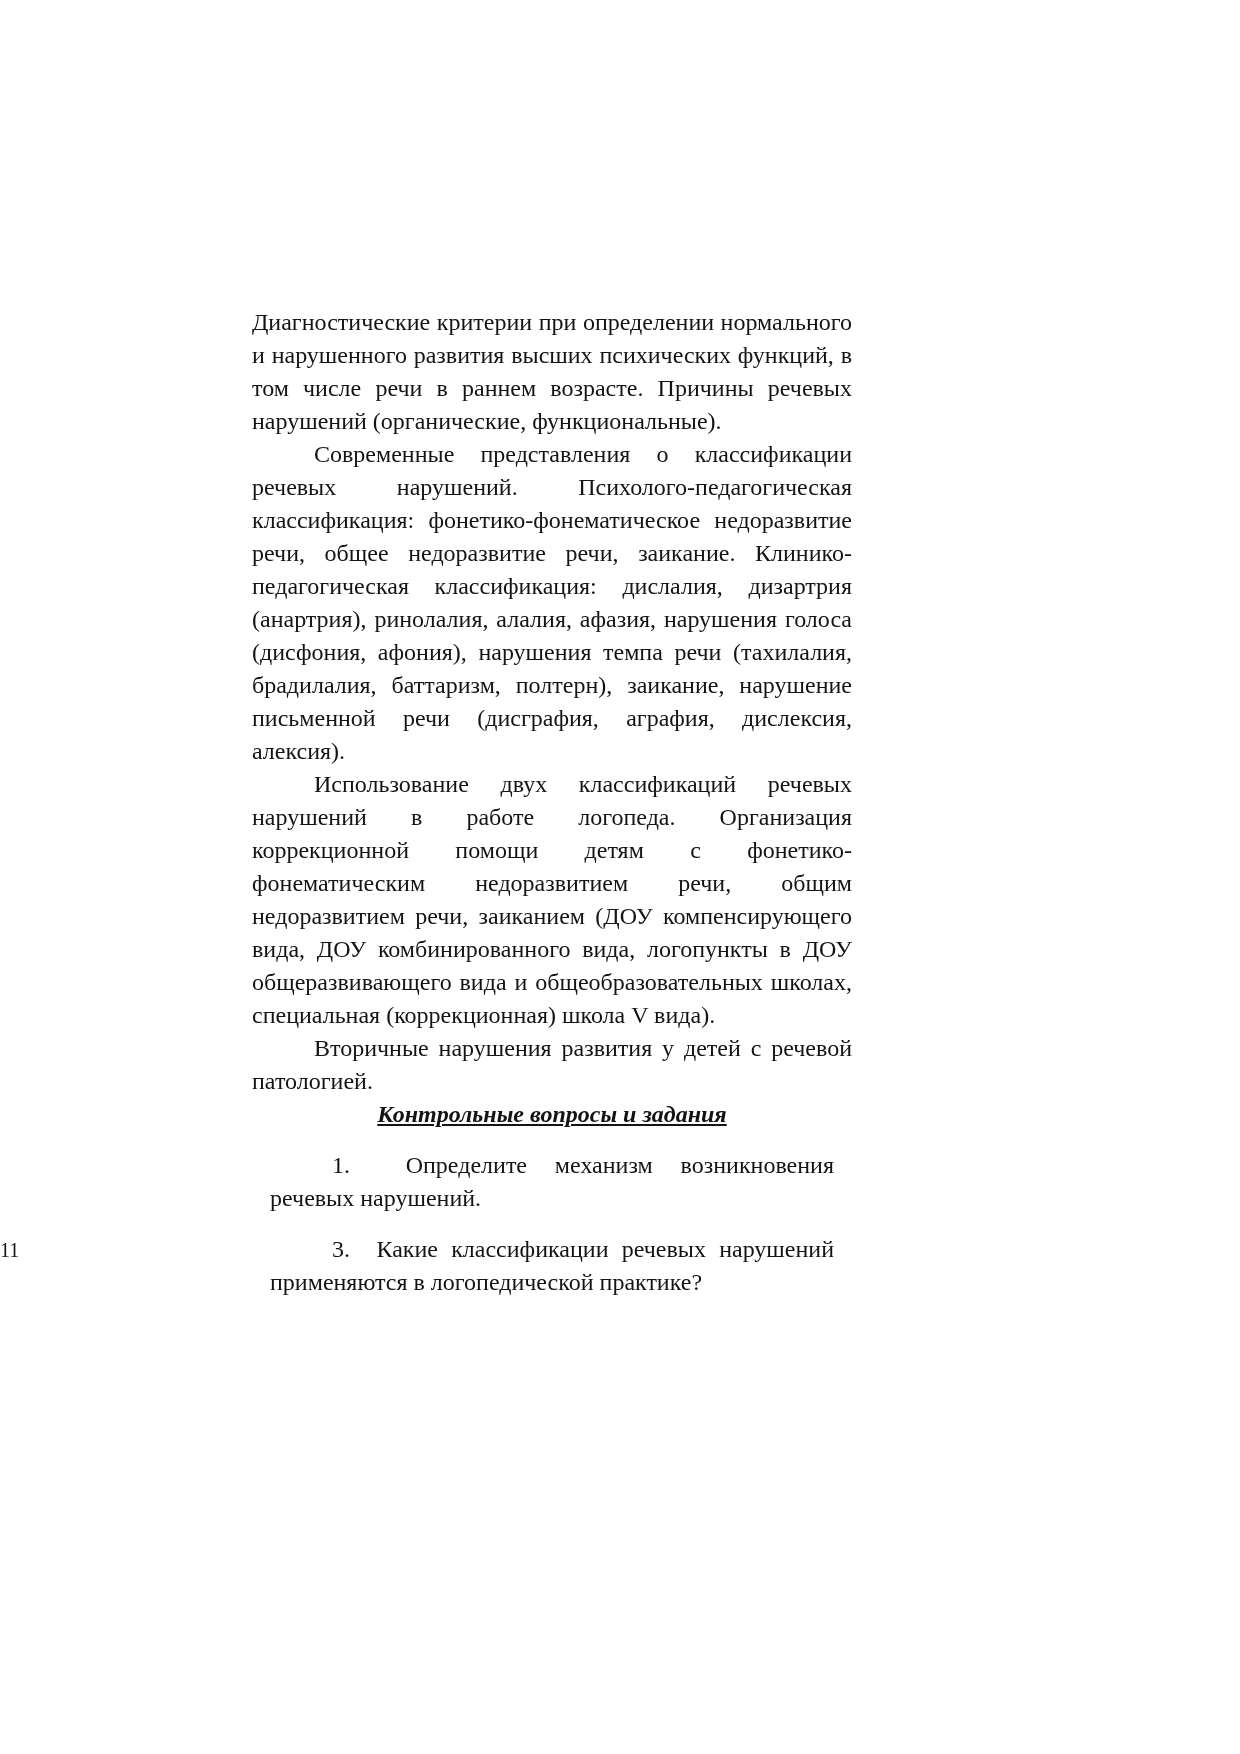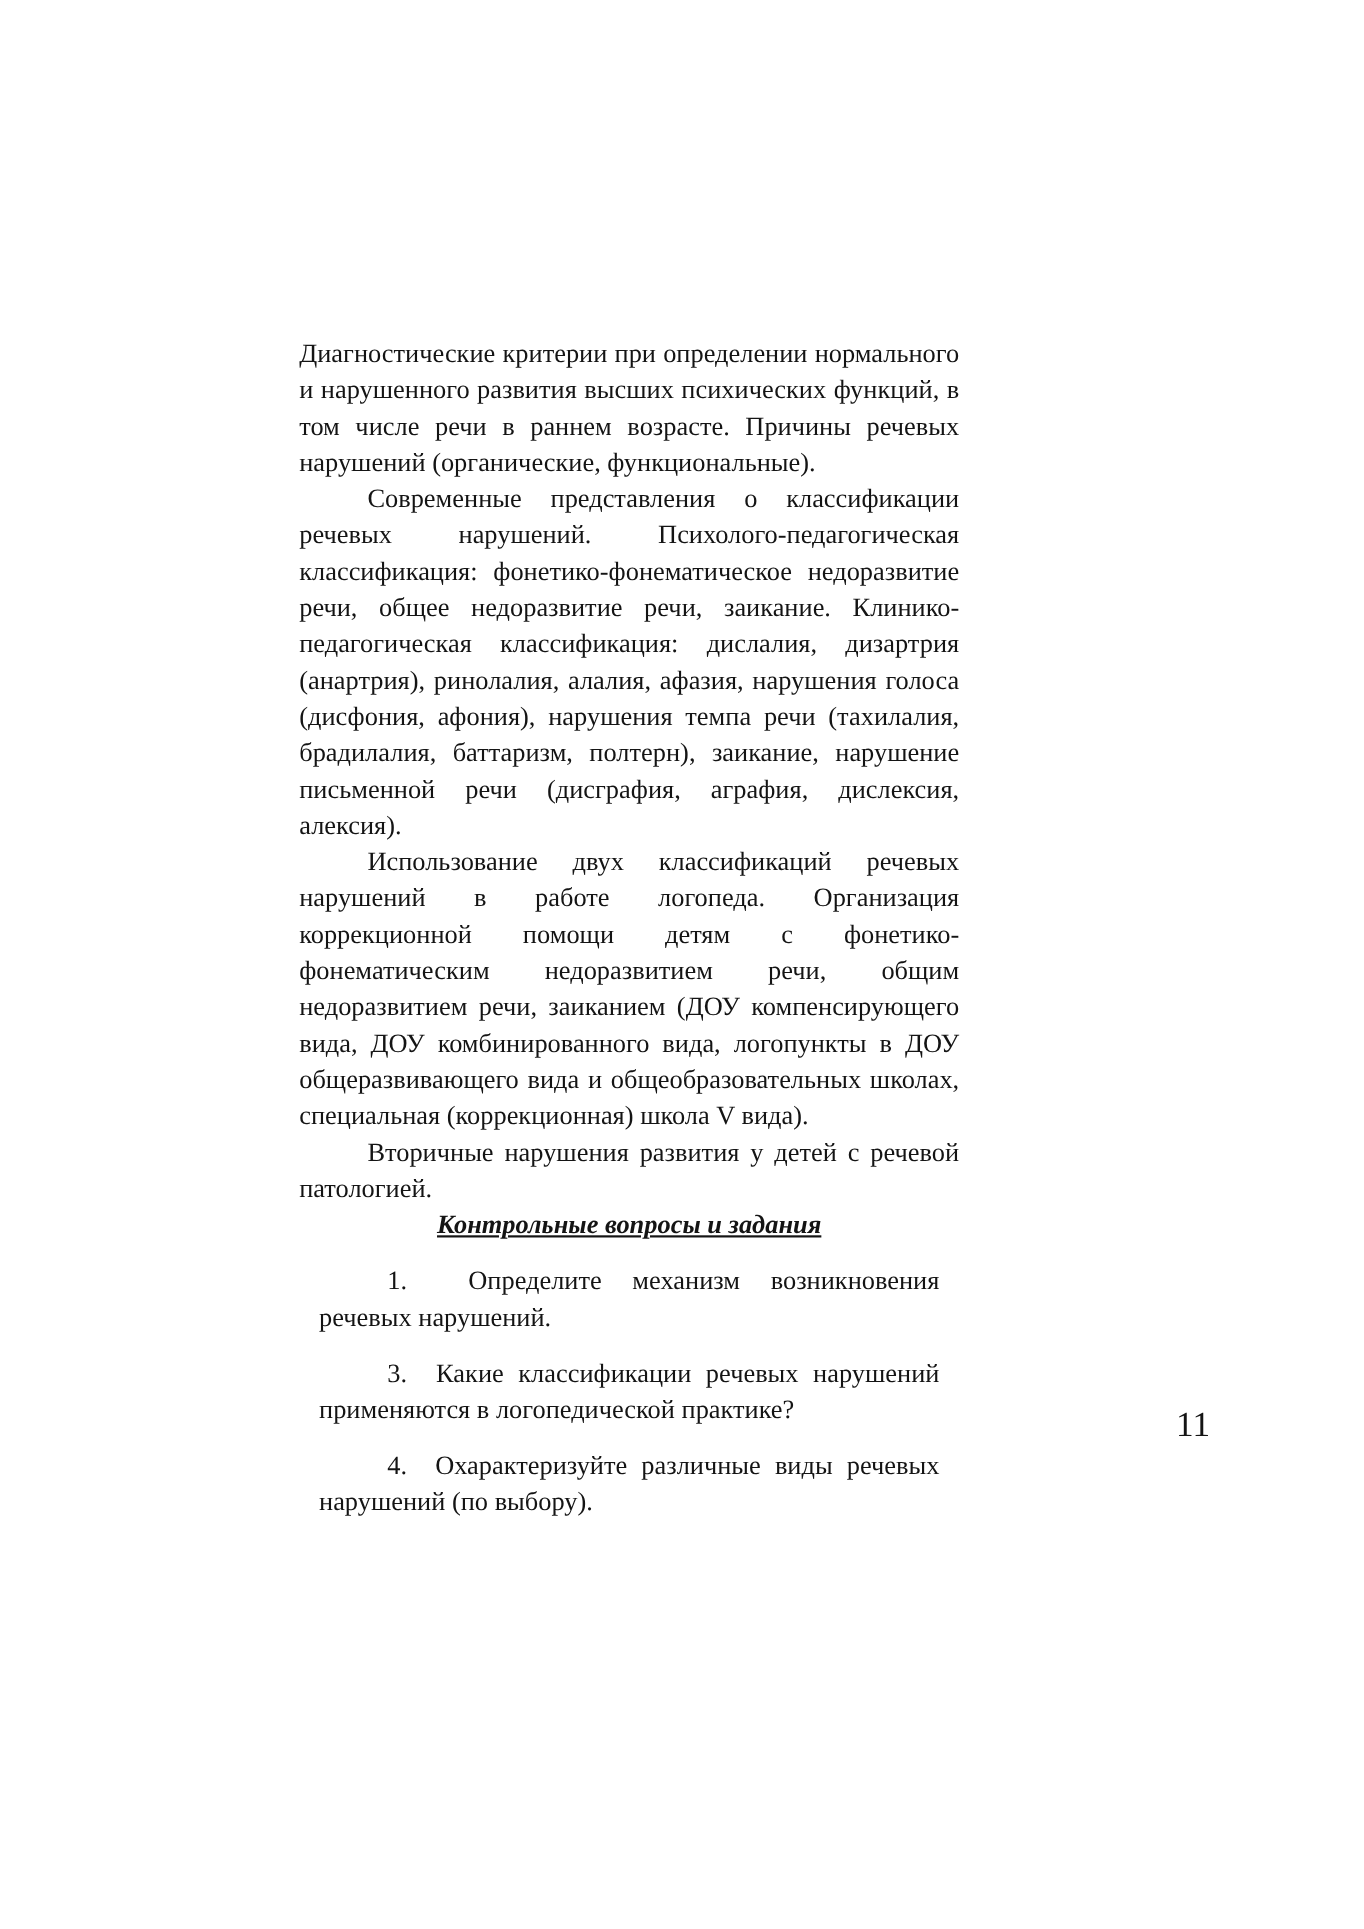--- a/index.html
+++ b/index.html
@@ -12,21 +12,21 @@
     width: 1240px;
     height: 1754px;
     background: #ffffff;
     font-family: "Liberation Serif", "DejaVu Serif", serif;
     color: #141414;
     overflow: hidden;
     box-sizing: border-box;
   }
   .text-block {
     position: absolute;
-    left: 272px;
+    left: 252px;
     top: 306px;
     width: 600px;
     font-size: 24px;
     line-height: 33px;
     text-align: justify;
   }
   .text-block p {
     margin: 0;
     padding: 0;
     text-indent: 62px;
@@ -47,24 +47,23 @@
   .questions p {
     margin: 18px;
     padding: 0;
     text-indent: 62px;
   }
   .page-number {
     position: absolute;
     left: 0;
     top: 1234px;
     width: 1100px; 
-    text-align: right;
-    font-size: 32px;
+    text-align: left;
+    font-size: 20px;
     line-height: 33px;
-    margin-top: 44px;
   }
 </style>
 </head>
 <body>
 
 <div class="page">
 
   <div class="text-block">
 
     <p class="no-indent">Диагностические критерии при определении нормального и нарушенного развития высших психических функций, в том числе речи в раннем возрасте. Причины речевых нарушений (органические, функциональные).</p>
@@ -73,20 +72,19 @@
 
     <p>Использование двух классификаций речевых нарушений в работе логопеда. Организация коррекционной помощи детям с фонетико-фонематическим недоразвитием речи, общим недоразвитием речи, заиканием (ДОУ компенсирующего вида, ДОУ комбинированного вида, логопункты в ДОУ общеразвивающего вида и общеобразовательных школах, специальная (коррекционная) школа V вида).</p>
 
     <p>Вторичные нарушения развития у детей с речевой патологией.</p>
 
     <p class="section-heading">Контрольные вопросы и задания</p>
 
     <div class="questions">
       <p>1.&nbsp;&nbsp;Определите механизм возникновения речевых нарушений.</p>
       <p>3.&nbsp;&nbsp;Какие классификации речевых нарушений применяются в логопедической практике?</p>
-      <p>4.&nbsp;&nbsp;Охарактеризуйте различные виды речевых нарушений (по выбору).</p>
     </div>
 
   </div>
 
   <div class="page-number">11</div>
 
 </div>
 
 </body></html>

